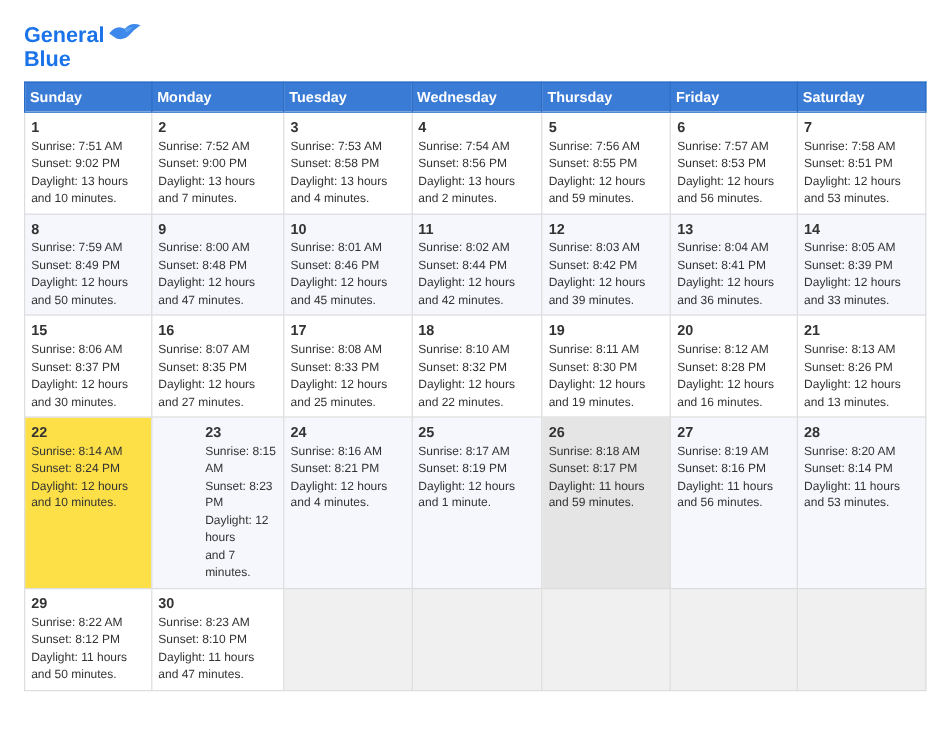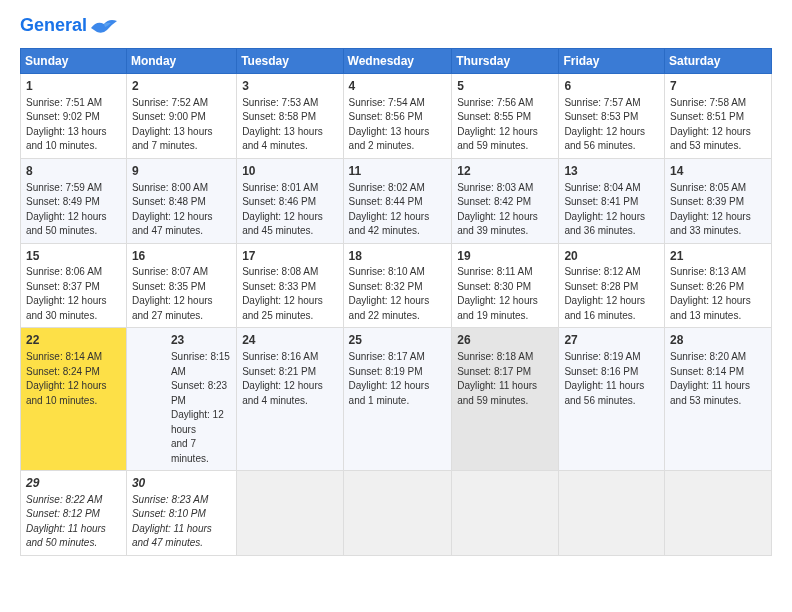--- a/index.html
+++ b/index.html
@@ -92,37 +92,37 @@
       display: block;
       margin-bottom: 1px;
     }
     .day-info {
       font-size: 10px;
       color: #333;
       line-height: 1.45;
     }
     .last-row td {
       height: 68px;
-      font-style: italic;
     }
   </style>
 </head>
 <body>
 
 <div class="page">
   <div class="header">
     <div class="logo">
       <div>
-        <div style="display:flex;align-items:flex-start;">
+        <div style="display:flex;align-items:flex-end;">
           <span class="logo-text"><span>General</span></span>
           <svg class="logo-bird" viewBox="0 0 30 24" xmlns="http://www.w3.org/2000/svg">
             <path d="M2,12 Q8,4 15,8 Q20,2 28,5 Q22,9 18,14 Q14,18 8,16 Z" fill="#1a73e8" opacity="0.85"></path>
             <path d="M15,8 Q18,6 22,7 Q19,10 16,11 Z" fill="#5aa0f0"></path>
           </svg>
         </div>
+        <div class="logo-text" style="color:#1a73e8;font-size:18px;font-weight:bold;">Blue</div>
       </div>
     </div>
     <div class="title-block">
       <div class="month-title"></div>
       <div class="location"></div>
     </div>
   </div>
 
   <table class="calendar">
     <thead>

